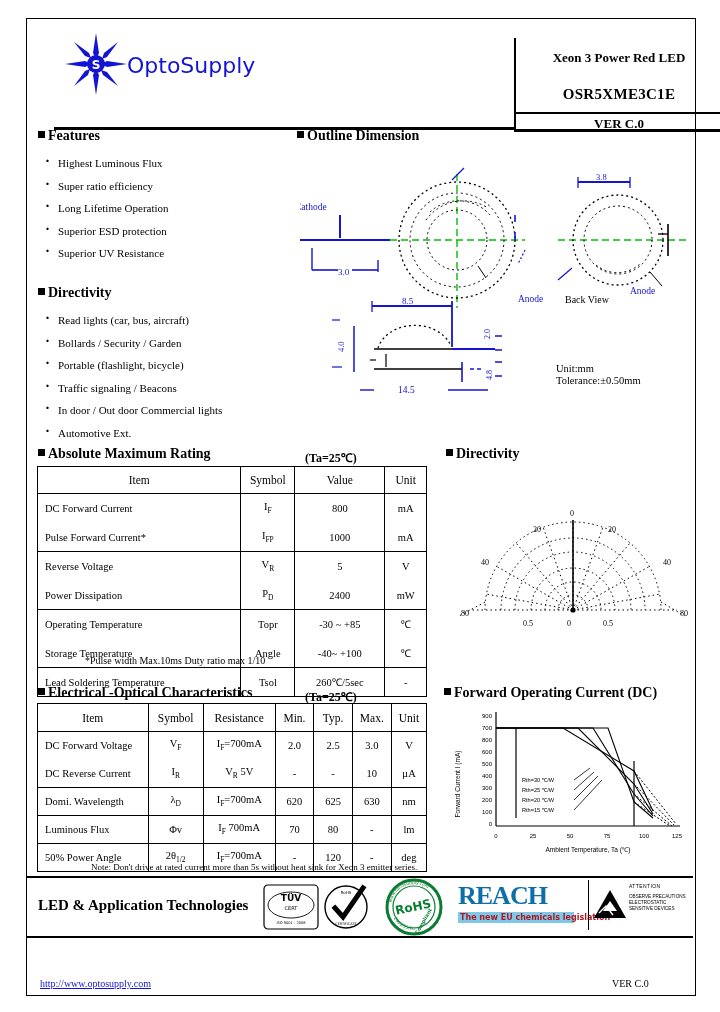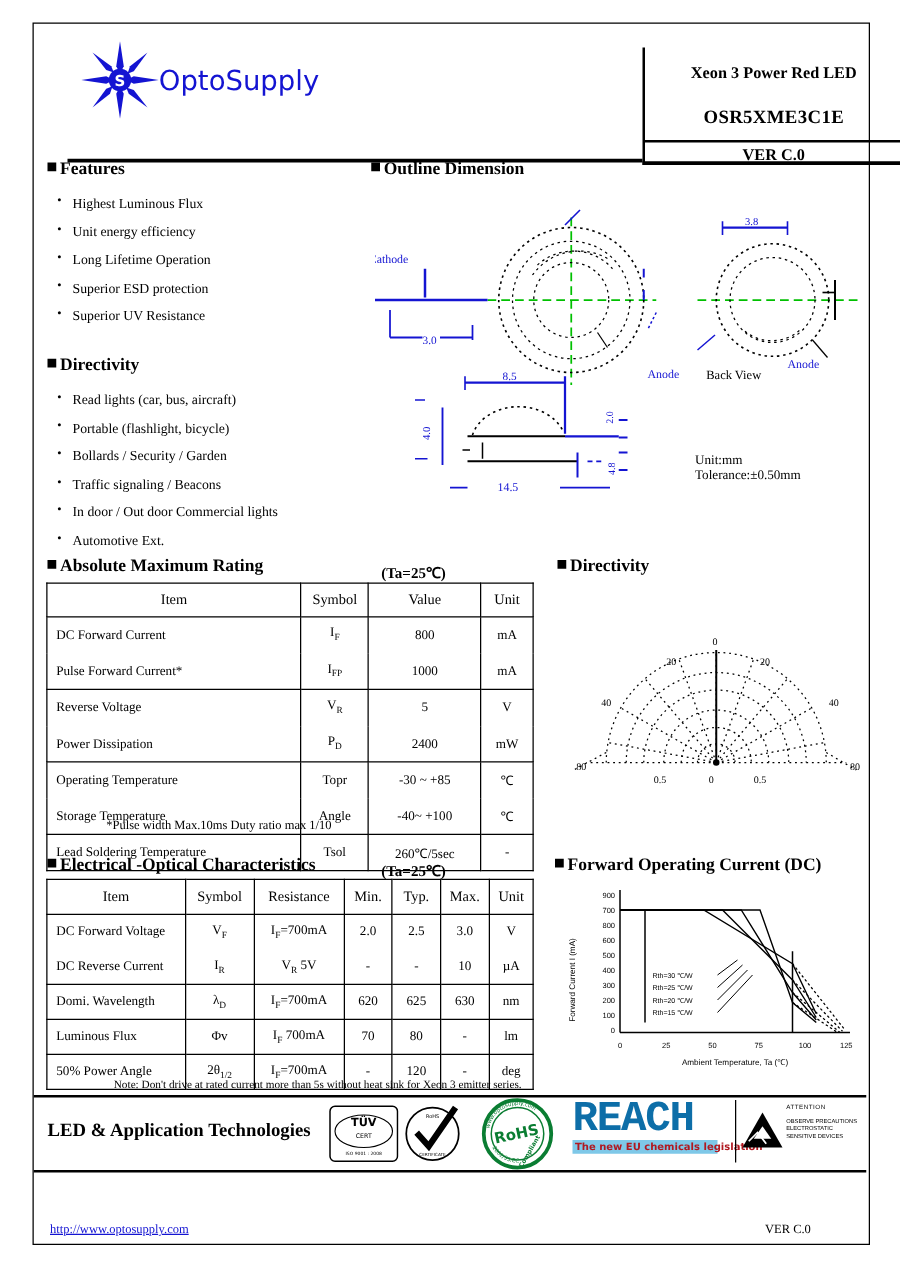--- a/index.html
+++ b/index.html
@@ -105,33 +105,33 @@
       <div class="tb-cell tb-c">VER C.0</div>
     </div>
     <div class="hdr-bottom"></div>
   </div>
 
   <div class="sec" style="left:38px;top:128px;">
     <span class="sq"></span><span>Features</span>
   </div>
   <div class="blist" style="left:40px;top:152px;line-height:22.5px;">
     <div>Highest Luminous Flux</div>
-    <div>Unit energy efficiency</div>
+    <div>Super ratio efficiency</div>
     <div>Long Lifetime Operation</div>
     <div>Superior ESD protection</div>
     <div>Superior UV Resistance</div>
   </div>
 
   <div class="sec" style="left:38px;top:285px;">
     <span class="sq"></span><span>Directivity</span>
   </div>
   <div class="blist" style="left:40px;top:309px;line-height:22.5px;">
     <div>Read lights (car, bus, aircraft)</div>
+    <div>Bollards / Security / Garden</div>
     <div>Portable (flashlight, bicycle)</div>
-    <div>Bollards / Security / Garden</div>
     <div>Traffic signaling / Beacons</div>
     <div>In door / Out door Commercial lights</div>
     <div>Automotive Ext.</div>
   </div>
 
   <div class="sec" style="left:297px;top:128px;">
     <span class="sq"></span><span>Outline Dimension</span>
   </div>
 
   <svg class="draw" style="left:300px;top:160px;" width="392" height="250">
@@ -491,21 +491,21 @@
       <textPath href="#rohsTop" startOffset="6%">www.optosupply.com</textPath>
     </text>
     <path id="rohsBot" d="M8,29 A23,23 0 0 0 54,29" fill="none"></path>
     <text font-family="DejaVu Sans, sans-serif" font-size="4.4" fill="#0a7d32">
       <textPath href="#rohsBot" startOffset="16%">2002/95/EC</textPath>
     </text>
     <text x="42" y="44" font-family="DejaVu Sans, sans-serif" font-size="5" font-weight="bold" fill="#0a7d32" text-anchor="middle" transform="rotate(-60 42 44)">Compliant</text>
   </svg>
 
   <div class="cert" style="left:458px;top:880px;width:116px;height:50px;">
-    <div style="font-family:Liberation Mono, monospace;font-weight:bold;font-size:34px;
+    <div style="font-family:Liberation Serif, serif;font-weight:bold;font-size:26px;
                 color:#0d6ea8;letter-spacing:-1px;line-height:32px;">REACH</div>
     <div style="background:#7ec8e8;color:#b01820;font-family:'DejaVu Sans',sans-serif;
                 font-weight:bold;font-size:8px;padding:1px 2px;white-space:nowrap;">The new EU chemicals legislation</div>
   </div>
 
   <div class="cert" style="left:588px;top:880px;width:100px;height:50px;border-left:1px solid #000;">
     <svg style="position:absolute;left:4px;top:9px;" width="34" height="30">
       <polygon points="17,1 33,29 1,29" fill="#000"></polygon>
       <path d="M10,22 L17,12 L24,22 Z" fill="#fff"></path>
       <path d="M6,24 L13,17 L20,26" fill="none" stroke="#fff" stroke-width="1.4"></path>

